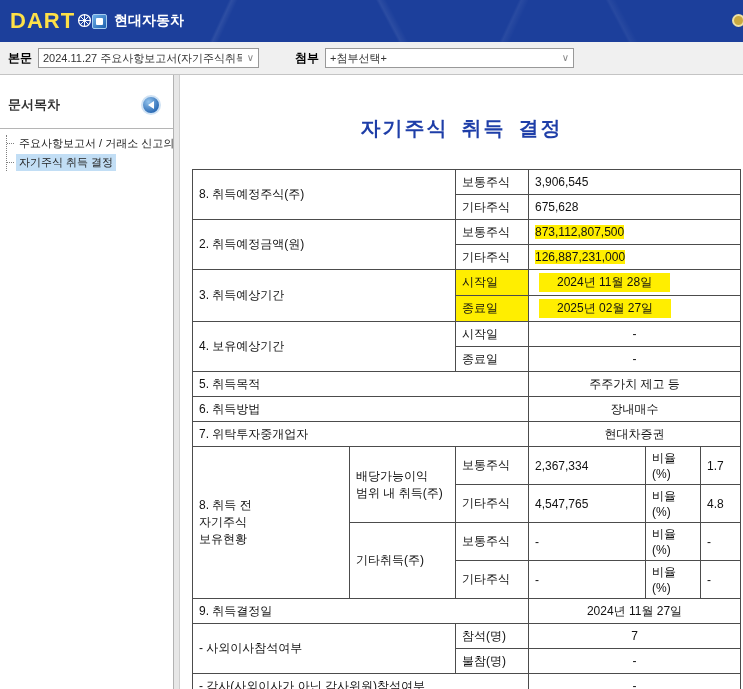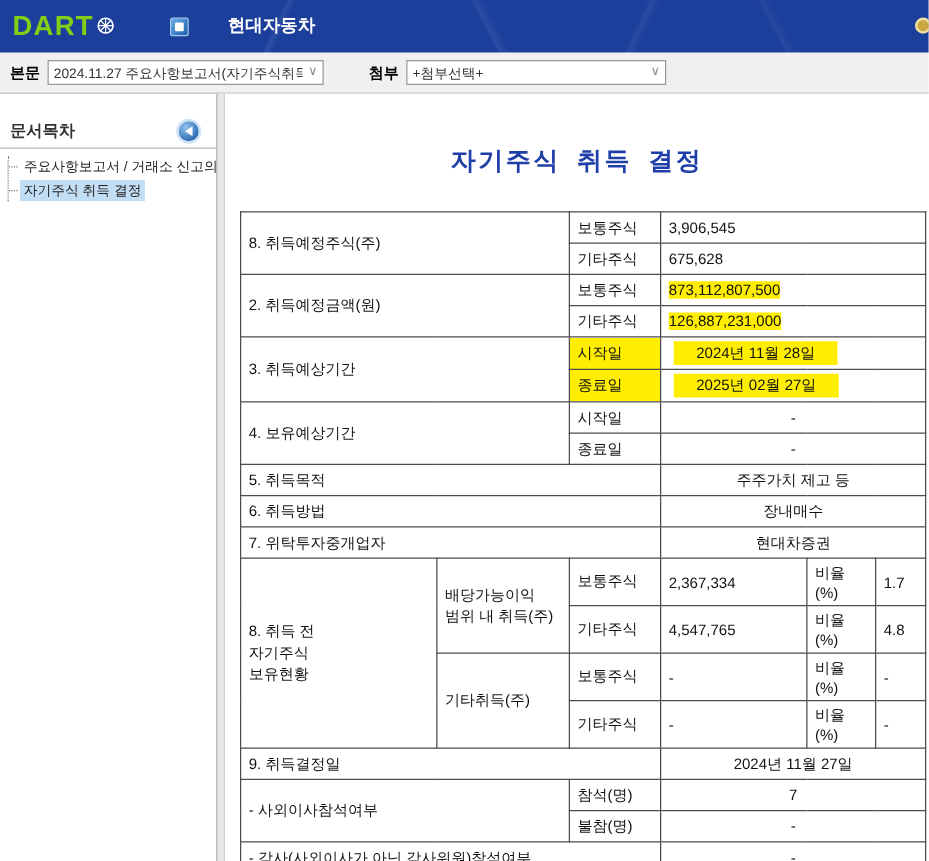--- a/index.html
+++ b/index.html
@@ -8,50 +8,50 @@
 
   
   .header { height:42px; background:var(--header_bg); position:relative;
             display:flex; align-items:center; padding-left:10px; }
   .header::after { content:''; position:absolute; inset:0; pointer-events:none;
     background:
       linear-gradient(115deg, transparent 30%, rgba(255,255,255,.08) 30.4%, transparent 31.2%),
       linear-gradient(62deg,  transparent 52%, rgba(255,255,255,.07) 52.4%, transparent 53.4%),
       linear-gradient(115deg, transparent 68%, rgba(255,255,255,.06) 68.4%, transparent 69.4%),
       linear-gradient(62deg,  transparent 82%, rgba(255,255,255,.05) 82.4%, transparent 83.4%); }
-  .logo { display:flex; align-items:flex-start; color:#84cc16; font-size:22px;
+  .logo { display:flex; align-items:flex-start; color:#fde047; font-size:22px;
           font-weight:bold; letter-spacing:1px; z-index:1; cursor:pointer; }
   .logo svg { margin:-1px 0 0 2px; }
-  .company { display:flex; align-items:center; margin-left:44px; z-index:1;gap:24px; }
+  .company { display:flex; align-items:center; z-index:1; }
   .company-icon { width:15px; height:15px; border-radius:2px; margin-right:7px;
                   background:linear-gradient(135deg,#6db0e8,#1b5fae);
                   border:1px solid #a6cdf0; position:relative; }
   .company-icon::after { content:''; position:absolute; left:3px; top:3px;
                          width:7px; height:7px; background:#fff; border-radius:1px; }
   .company-name { color:#fff; font-size:14px; font-weight:bold; }
   .header-circle { position:absolute; right:-2px; top:14px; width:13px; height:13px;
                    border-radius:50%; border:2px solid #ece0a4; background:#c9a93f; z-index:1; }
 
   
   .toolbar { height:33px; background:#f0f0f0; border-bottom:1px solid #c4c4c4;
              display:flex; align-items:center; padding-left:8px; }
   .tb-label { font-size:12px; font-weight:bold; color:#000000; margin-right:6px; }
   .tb-select { height:20px; background:#fff; border:1px solid #999;
                font-size:11px; color:#333; display:flex; align-items:center;
                padding:0 16px 0 4px; position:relative; cursor:pointer; }
   .tb-select .val { overflow:hidden; white-space:nowrap; }
   .tb-select .chev { position:absolute; right:4px; top:3px; color:#888; font-size:10px; }
   .sel-doc { width:221px; margin-right:36px; }
-  .sel-attach { width:208px; }
+  .sel-attach { width:249px; }
 
   
   .main { display:flex; height:614px; }
   .sidebar { width:173px; padding-top:20px; flex:none; }
   .sb-head { display:flex; align-items:center; justify-content:space-between;
-             padding:0 12px 3px 8px; border-bottom:1px solid #b5b5b5;text-align:right; }
+             padding:0 12px 13px 8px; border-bottom:1px solid #b5b5b5;text-align:right; }
   .sb-title { font-size:13px; font-weight:bold; color:#333; }
   .collapse-btn { width:20px; height:20px; border-radius:50%; cursor:pointer;
                   background:radial-gradient(circle at 35% 30%, #93c3ec, #2e6db6 72%);
                   border:2px solid #cfe2f4; display:flex; align-items:center; justify-content:center; }
   .collapse-btn::after { content:''; width:0; height:0; margin-right:1px;
                          border-top:4px solid transparent; border-bottom:4px solid transparent;
                          border-right:6px solid #fff; }
   .tree { margin:6px 0 0 6px; border-left:1px dotted #808080; font-size:11px; color:#222; }
   .tree-item { display:flex; align-items:center; margin-bottom:2px; white-space:nowrap;
                overflow:hidden; cursor:pointer; }

